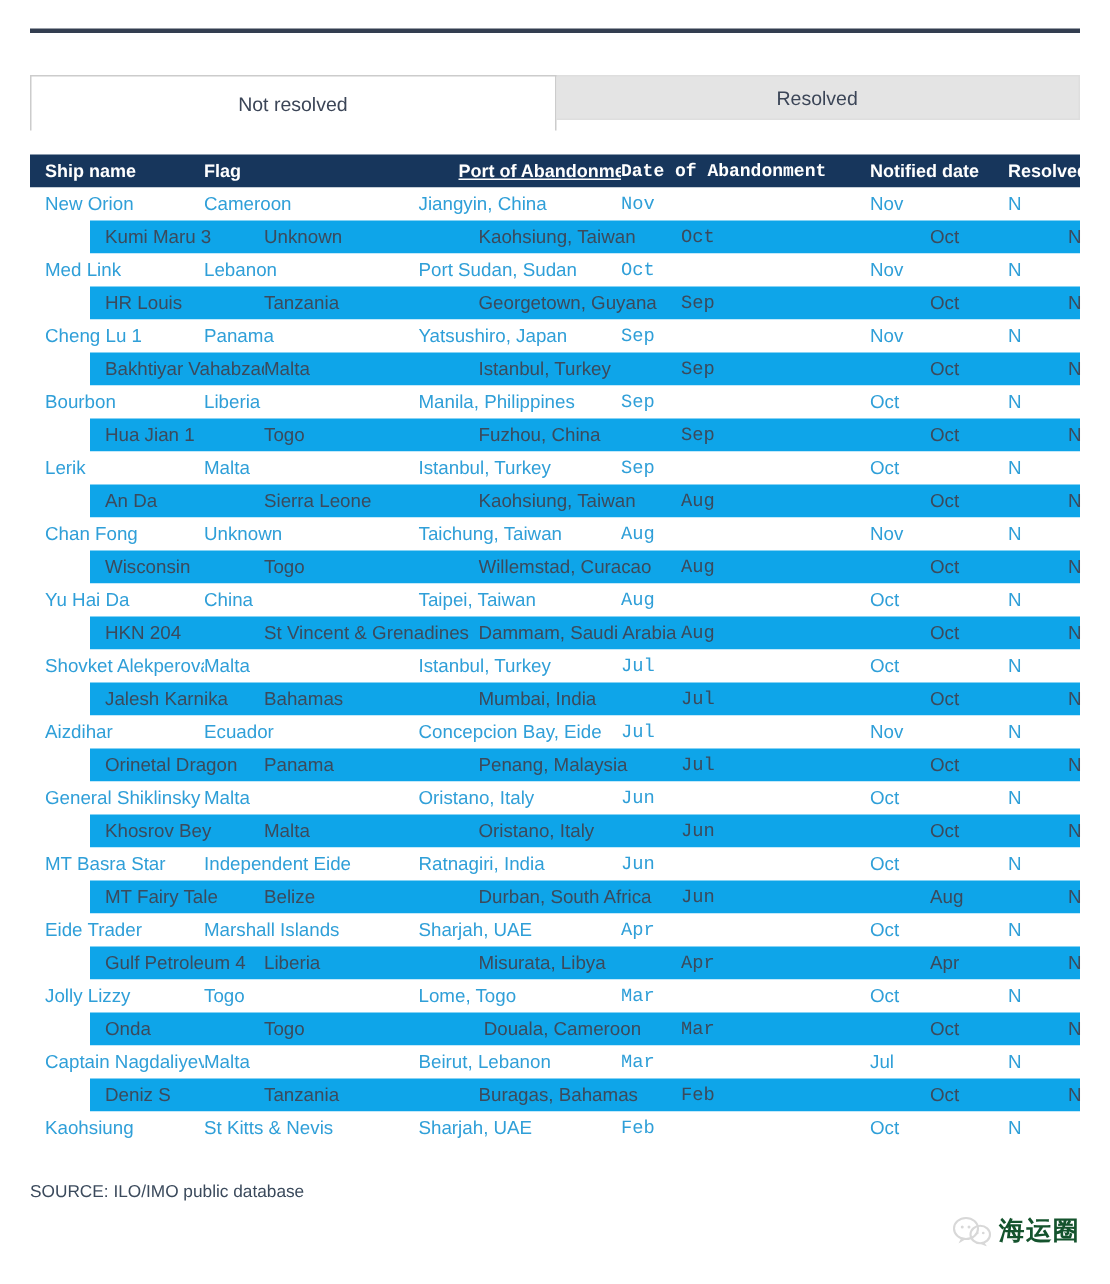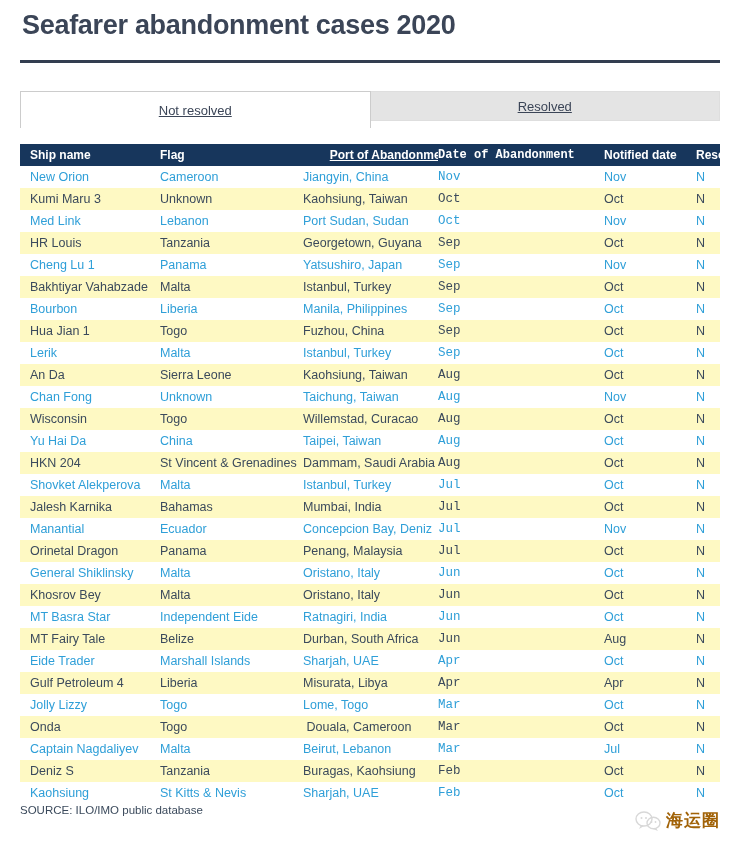--- a/index.html
+++ b/index.html
@@ -39,21 +39,20 @@
     height: 30px;
     background: #e4e4e4;
     border: 1px solid #dedede;
     border-left: none;
     display: flex;
     align-items: center;
     justify-content: center;
     font-size: 13px;
     color: #3b4557;
     cursor: pointer;
-    text-decoration: underline;
   }
   .tab:first-child { border-left: 1px solid #dedede; }
   .tab.active {
     background: #ffffff;
     height: 37px;
     border: 1px solid #cccccc;
     border-bottom: none;
     z-index: 2;
   }
 
@@ -67,60 +66,60 @@
     color: #ffffff;
     font-weight: bold;
     font-size: 12px;
   }
   .trow {
     display: flex;
     align-items: center;
     height: 22px;
   }
   .row-link  { background: #ffffff; color: #2f9fd8; }
-  .row-plain { background: #fef9c3; color: #3b4a5c; }
+  .row-plain { background: #0ea5e9; color: #3b4a5c; margin-left: 40px; }
 
   .hcell, .tcell {
     white-space: pre;
     overflow: hidden;
     flex: none;
   }
-  .c0 { width: 140px; padding-left: 10px; }
+  .c0 { width: 116px; padding-left: 10px; }
   .c1 { width: 143px; }
   .c2 { width: 135px; }
   .c3 { width: 166px; font-family: Liberation Mono, monospace; }
   .c4 { width: 92px; }
   .c5 { width: 63px; }
 
   .th-underline { text-decoration: underline; }
 
   
   .source {
+    margin-top: 26px;
     font-size: 11.5px;
     color: #3b4a5c;
   }
   .watermark {
     position: absolute;
     right: 20px;
     top: 809px;
     display: flex;
     align-items: center;
     gap: 5px;
-    color: #a16207;
+    color: #14532d;
     font-size: 17px;
     font-weight: bold;
     letter-spacing: 1px;
   }
   .watermark svg { display: block; }
 </style>
 </head>
 <body>
 
 <div class="wrap">
-  <h1 class="page-title">Seafarer abandonment cases 2020</h1>
   <div class="title-rule"></div>
 
   <div class="tabs">
     <div class="tab active">
       <span>Not resolved</span>
     </div>
     <div class="tab">
       <span>Resolved</span>
     </div>
   </div>
@@ -259,23 +258,23 @@
         </div>
         <div class="trow row-plain">
           <div class="tcell c0">Jalesh Karnika</div>
           <div class="tcell c1">Bahamas</div>
           <div class="tcell c2">Mumbai, India</div>
           <div class="tcell c3">Jul</div>
           <div class="tcell c4">Oct</div>
           <div class="tcell c5">N</div>
         </div>
         <div class="trow row-link">
-          <div class="tcell c0">Manantial</div>
+          <div class="tcell c0">Aizdihar</div>
           <div class="tcell c1">Ecuador</div>
-          <div class="tcell c2">Concepcion Bay, Deniz</div>
+          <div class="tcell c2">Concepcion Bay, Eide</div>
           <div class="tcell c3">Jul</div>
           <div class="tcell c4">Nov</div>
           <div class="tcell c5">N</div>
         </div>
         <div class="trow row-plain">
           <div class="tcell c0">Orinetal Dragon</div>
           <div class="tcell c1">Panama</div>
           <div class="tcell c2">Penang, Malaysia</div>
           <div class="tcell c3">Jul</div>
           <div class="tcell c4">Oct</div>
@@ -349,21 +348,21 @@
           <div class="tcell c0">Captain Nagdaliyev</div>
           <div class="tcell c1">Malta</div>
           <div class="tcell c2">Beirut, Lebanon</div>
           <div class="tcell c3">Mar</div>
           <div class="tcell c4">Jul</div>
           <div class="tcell c5">N</div>
         </div>
         <div class="trow row-plain">
           <div class="tcell c0">Deniz S</div>
           <div class="tcell c1">Tanzania</div>
-          <div class="tcell c2">Buragas, Kaohsiung</div>
+          <div class="tcell c2">Buragas, Bahamas</div>
           <div class="tcell c3">Feb</div>
           <div class="tcell c4">Oct</div>
           <div class="tcell c5">N</div>
         </div>
         <div class="trow row-link">
           <div class="tcell c0">Kaohsiung</div>
           <div class="tcell c1">St Kitts &amp; Nevis</div>
           <div class="tcell c2">Sharjah, UAE</div>
           <div class="tcell c3">Feb</div>
           <div class="tcell c4">Oct</div>

